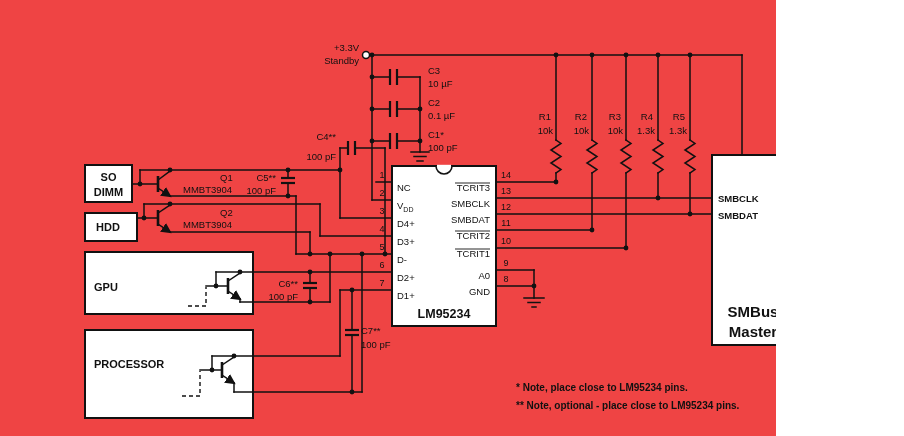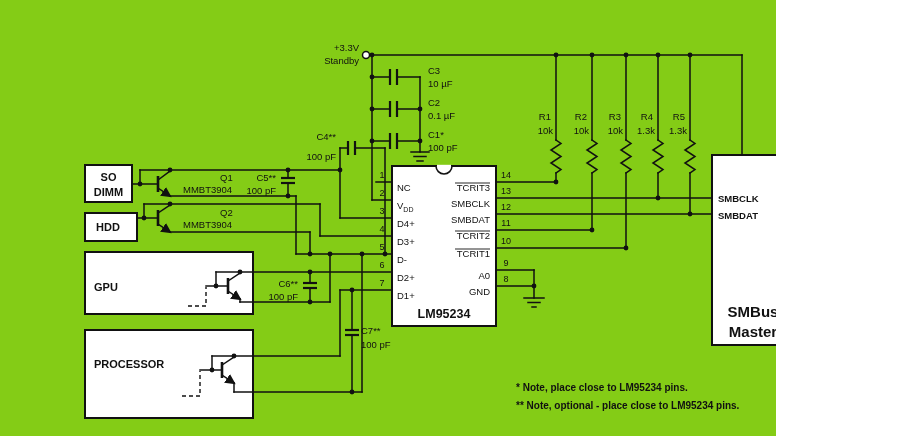--- a/index.html
+++ b/index.html
@@ -1,17 +1,17 @@
 <!DOCTYPE html>
 <html><head>
 <meta charset="utf-8">
 <title>LM95234 Typical Application Schematic</title>
 <style>
   html,body{margin:0;padding:0;background:#ffffff;}
-  .page{width:776px;height:436px;background:#84cc16;position:relative;overflow:hidden;}
+  .page{width:776px;height:436px;background:#ef4444;position:relative;overflow:hidden;}
   svg{display:block;}
   svg text{font-family:"Liberation Sans",sans-serif;fill:#111;}
   .w{stroke:#111;stroke-width:1.5;fill:none;stroke-linecap:square;}
   .bar{stroke:#111;stroke-width:2.6;fill:none;stroke-linecap:butt;}
   .plate{stroke:#111;stroke-width:2.2;fill:none;stroke-linecap:butt;}
   .box{fill:#ffffff;stroke:#111;stroke-width:2;}
   .dot{fill:#111;stroke:none;}
   .dash{stroke:#111;stroke-width:1.4;fill:none;stroke-dasharray:4 3;}
   .t9{font-size:9.5px;}
   .pnum{font-size:9px;}

